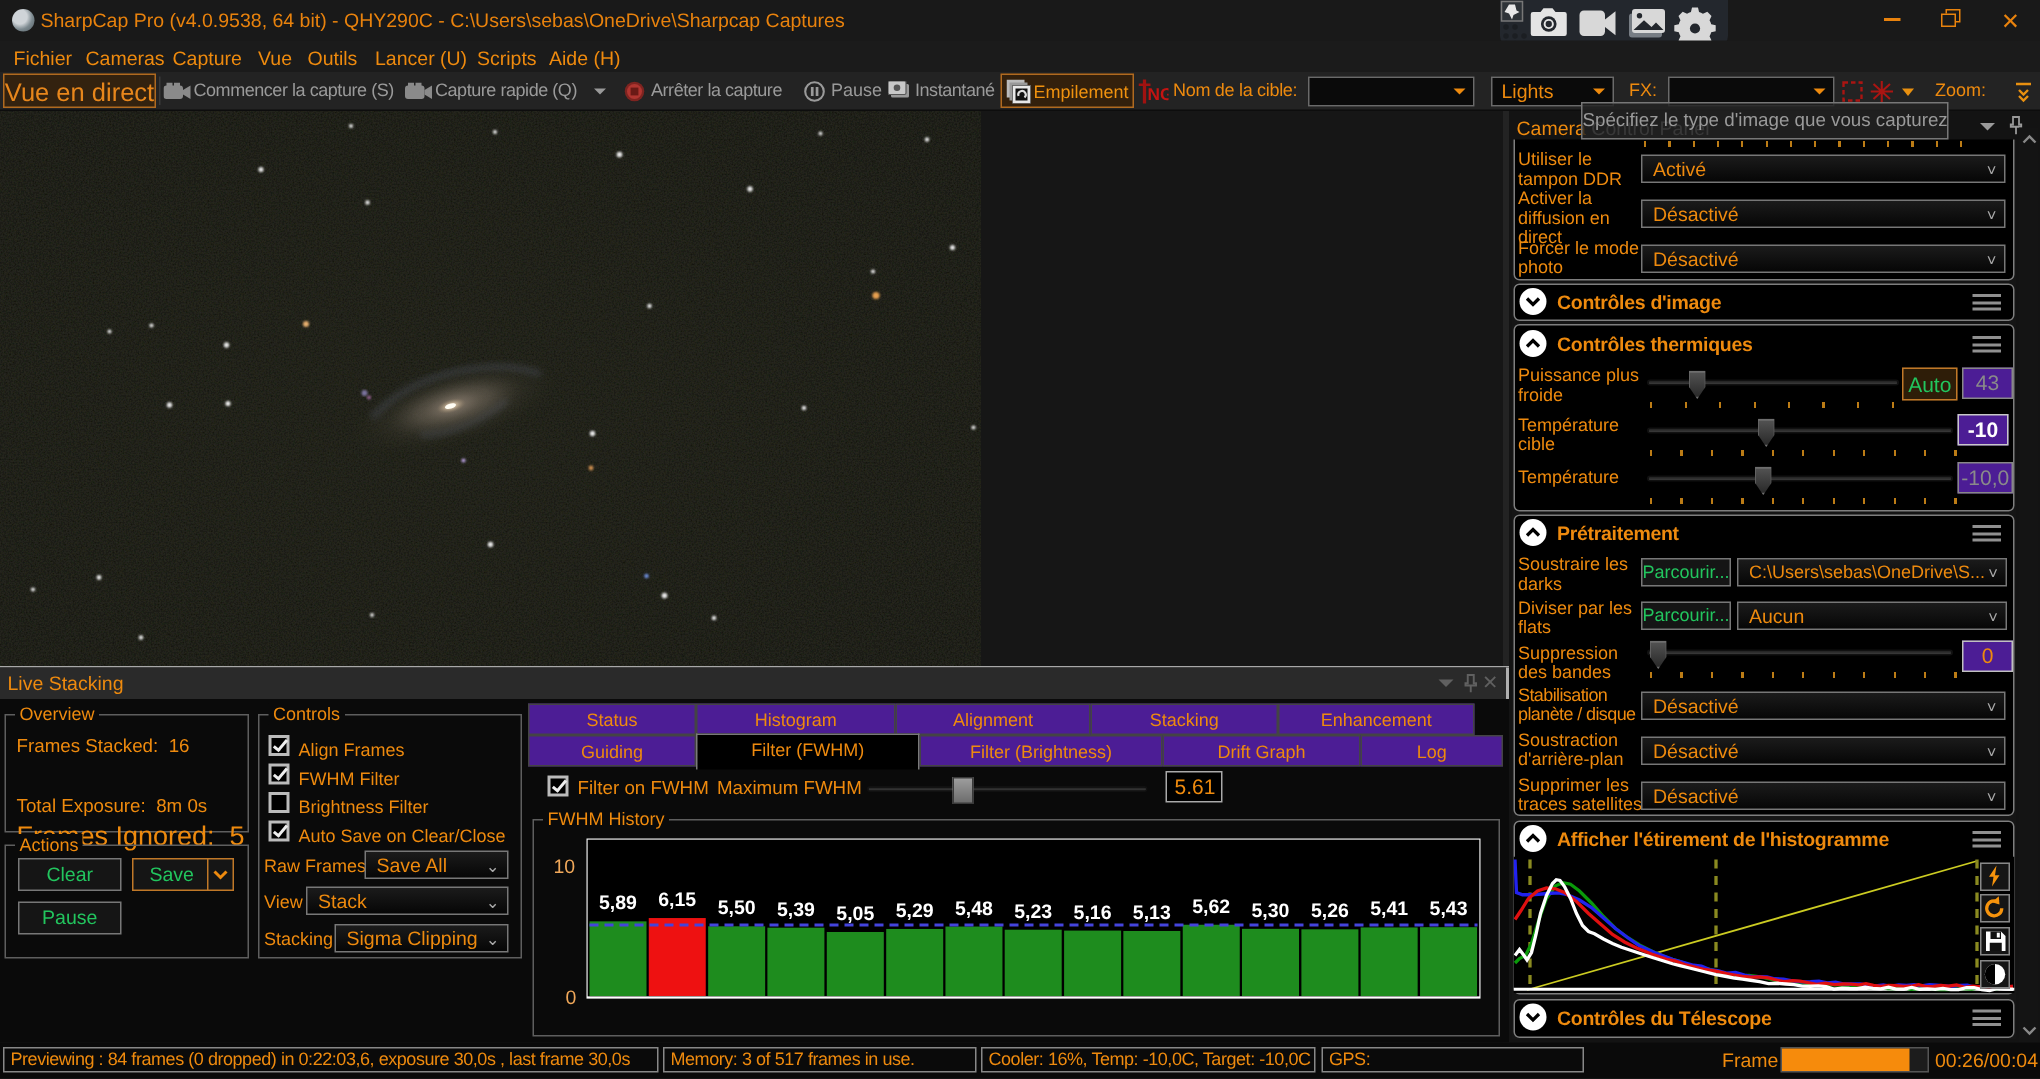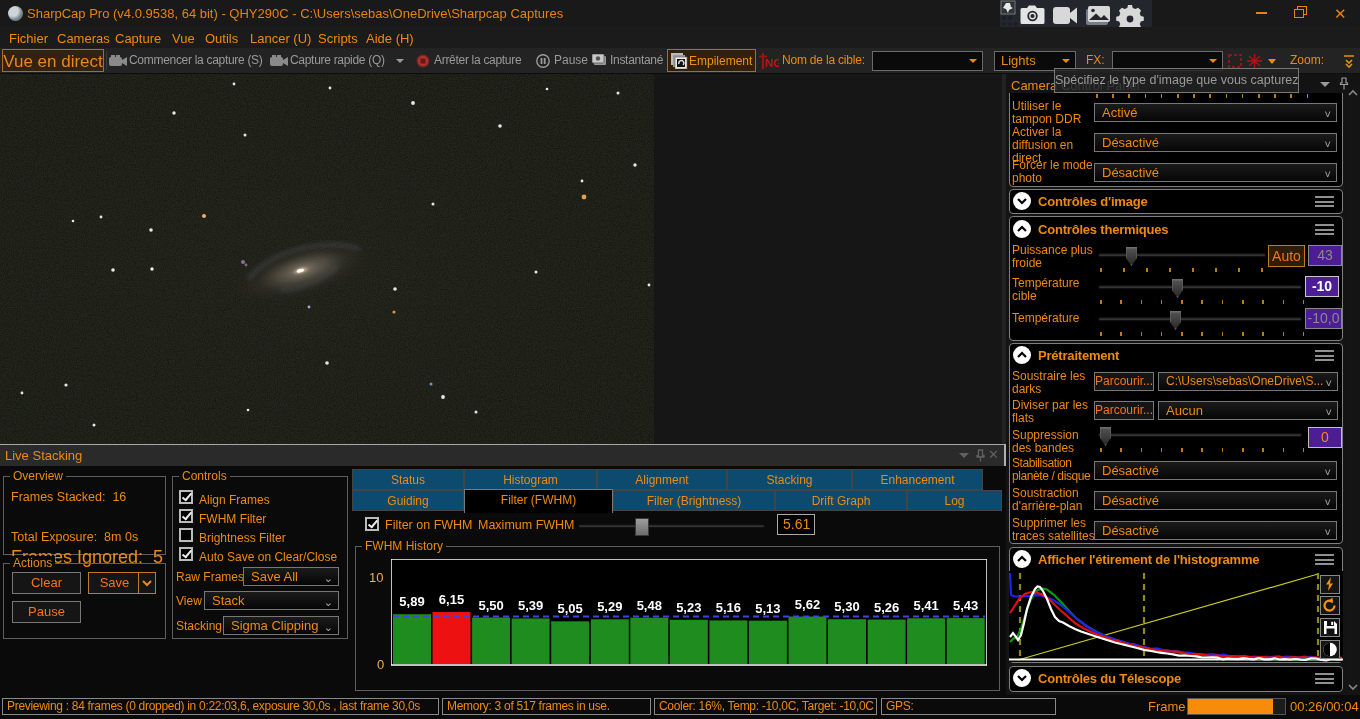--- a/index.html
+++ b/index.html
@@ -35,22 +35,22 @@
 .slider.sq .th { clip-path:none !important; background:linear-gradient(#a0a0a0,#6a6a6a) !important; box-shadow:inset 0 0 0 1px #3a3a3a !important; top:-7px !important; width:14px !important; height:18px !important; }
 .slider .th { position:absolute; top:-7px; width:13px; height:19px; background:linear-gradient(#555,#262626); clip-path:polygon(8% 0,92% 0,92% 58%,50% 100%,8% 58%); box-shadow:inset 0 0 0 1.5px #6e6e6e; }
 .vbox { position:absolute; width:34px; height:21px; background:#4c1d95; border:1px solid #888; color:#8a8a8a; font-size:14px; line-height:19px; text-align:center; }
 
 #lspanel { left:0; top:444px; width:1006px; height:251px; background:#0a0a0a; border-top:1px solid #a8a8a8; }
 .grpbox { position:absolute; border:1px solid #5e5e5e; }
 .grpbox .glbl { position:absolute; left:6px; top:-8px; background:#0a0a0a; padding:0 3px; color:#ee8a0e; font-size:12px; }
 .cbx { position:absolute; width:14px; height:14px; background:#000; border:2px solid #bbb; }
 .cbx.chk:before { content:""; position:absolute; left:0.5px; top:5.5px; width:4.5px; height:2px; background:#eee; transform:rotate(40deg); }
 .cbx.chk:after { content:""; position:absolute; left:2.5px; top:3.5px; width:8.5px; height:2px; background:#eee; transform:rotate(-50deg); }
-.btn { position:absolute; background:#151515; border:1px solid #777; color:#f97316; font-size:13px; text-align:center; }
-.tab { position:absolute; height:21px; background:#0c4a6e; border:1px solid #444; color:#ee8a0e; font-size:12px; text-align:center; line-height:20px; }
+.btn { position:absolute; background:#151515; border:1px solid #777; color:#22c55e; font-size:13px; text-align:center; }
+.tab { position:absolute; height:21px; background:#4c1d95; border:1px solid #444; color:#ee8a0e; font-size:12px; text-align:center; line-height:20px; }
 
 #statusbar { left:0; top:695px; width:1360px; height:24px; background:#0a0a0a; }
 .sbox { position:absolute; top:3px; height:17px; border:1px solid #888; color:#ee8a0e; font-size:12px; letter-spacing:-0.3px; line-height:15px; padding:0 4px; white-space:nowrap; overflow:hidden; }
 </style>
 </head>
 <body>
 
 <div class="abs" id="titlebar">
   <div class="abs" style="left:8px;top:6px;width:15px;height:15px;border-radius:50%;background:radial-gradient(circle at 35% 35%, #cfd4d8 0 35%, #7d8a90 60%, #4e5a60 100%);"></div>
   <div class="abs" style="left:27px;top:6px;font-size:13px;color:#e8820d;">SharpCap Pro (v4.0.9538, 64 bit) - QHY290C - C:\Users\sebas\OneDrive\Sharpcap Captures</div>

